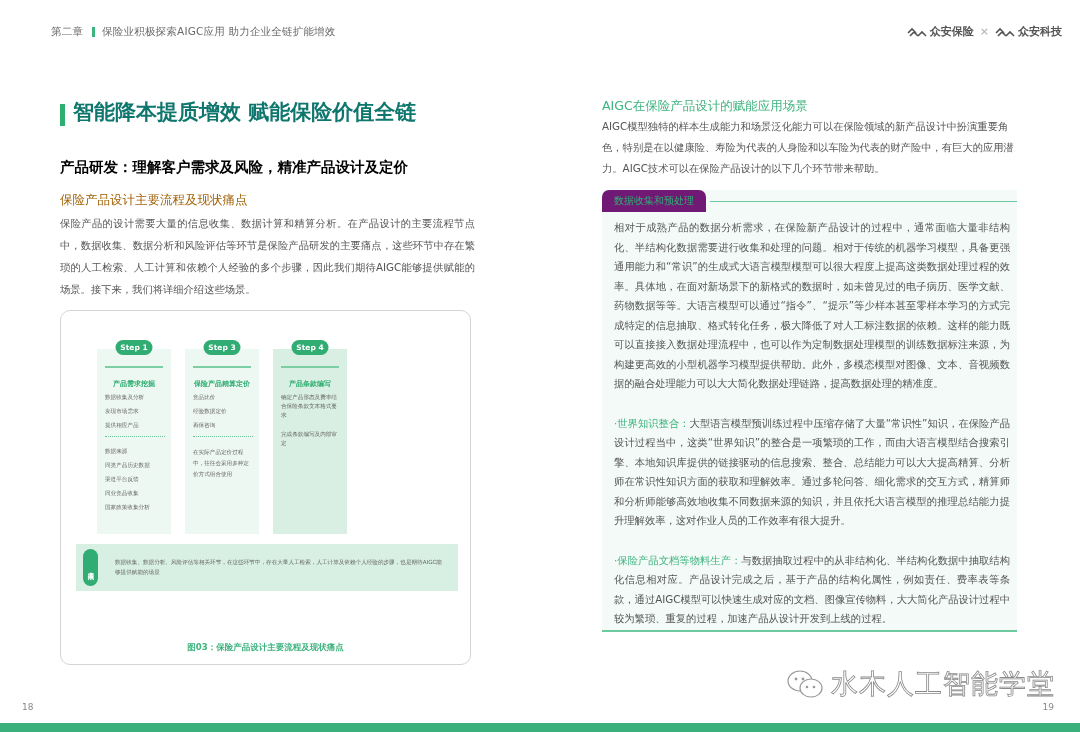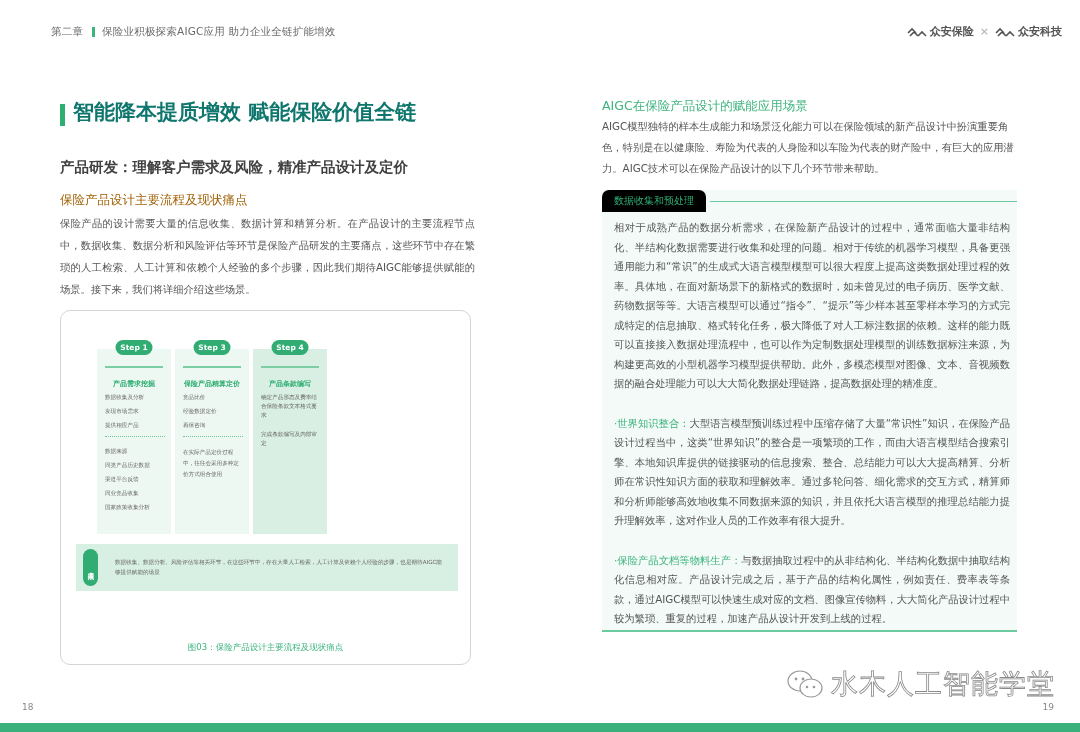--- a/index.html
+++ b/index.html
@@ -10,45 +10,45 @@
   .running-head .bar { display: inline-block; width: 3px; height: 10px; background: #3db37e; margin: 0 7px 0 9px; }
 
   .logos { position: absolute; right: 18px; top: 24px; display: flex; align-items: center; font-size: 11px; color: #555; font-weight: bold; }
   .logo { display: flex; align-items: center; gap: 3px; }
   .logo svg { width: 20px; height: 12px; }
   .logos .times { margin: 0 6px; color: #aaa; font-weight: normal; }
 
   
   .main-title { position: absolute; left: 60px; top: 98px; font-size: 21px; font-weight: bold; color: #0f766e; display: flex; align-items: flex-end; }
   .main-title .bar { width: 5px; height: 22px; background: #2fae72; margin-right: 8px; }
-  .sub-title { position: absolute; left: 60px; top: 158px; font-size: 14.5px; font-weight: bold; color: #404040; }
+  .sub-title { position: absolute; left: 60px; top: 158px; font-size: 14.5px; font-weight: bold; color: #000000; }
   .sec-title { position: absolute; left: 60px; top: 192px; font-size: 12.5px; color: #a16207; }
   .left-para { position: absolute; left: 60px; top: 212px; width: 415px; font-size: 10.3px; line-height: 22px; color: #555; text-align: justify; }
 
   .figure { position: absolute; left: 60px; top: 310px; width: 411px; height: 355px; border: 1px solid #d4d4d4; border-radius: 10px; background: #fff; }
-  .steps { position: absolute; left: 15px; top: 38px; display: flex; gap: 4px; padding-left: 21px; }
+  .steps { position: absolute; left: 15px; top: 38px; display: flex; gap: 14px; padding-left: 21px; }
   .step-col { width: 74px; height: 185px; position: relative; padding-top: 30px; }
   .step-col.odd { background: #eef8f3; }
   .step-col.even { background: #d9efe4; }
   .step-pill { position: absolute; top: -9px; left: 50%; transform: translateX(-50%); background: #31ad74; color: #fff; font-size: 7.5px; font-weight: bold; width: 37px; height: 15px; border-radius: 8px; display: flex; align-items: center; justify-content: center; }
   .step-line { position: absolute; top: 17px; left: 8px; right: 8px; height: 2px; background: #7ccfa5; }
   .step-title { font-size: 7px; font-weight: bold; color: #2fae72; text-align: center; margin-bottom: 4px; white-space: nowrap; }
   .step-item { font-size: 5.6px; color: #666; line-height: 9px; padding: 0 5px 0 8px; margin-bottom: 5px; }
   .step-sep { margin: 6px 6px 10px 8px; border-top: 1px dotted #6cc497; }
 
   .pain { position: absolute; left: 15px; top: 233px; width: 382px; height: 47px; background: #d8efe3; display: flex; align-items: center; }
   .pain-tag { width: 15px; height: 37px; background: #31ad74; border-radius: 8px; margin-left: 7px; color: #fff; font-size: 6.5px; font-weight: bold; display: flex; align-items: center; justify-content: center; writing-mode: vertical-rl; letter-spacing: 1px; }
   .pain-text { font-size: 5.6px; color: #666; line-height: 9.5px; margin-left: 17px; width: 330px; }
-  .fig-caption { position: absolute; left: 0; right: 0; top: 331px; text-align: center; font-size: 8.5px; color: #3db37e; }
+  .fig-caption { position: absolute; left: 0; right: 0; top: 331px; text-align: center; font-size: 8.5px; color: #3db37e; font-weight: bold; }
 
   
   .r-title { position: absolute; left: 602px; top: 98px; font-size: 12.5px; color: #3db37e; }
   .r-para { position: absolute; left: 602px; top: 116px; width: 420px; font-size: 10.3px; line-height: 21px; color: #555; }
   .box { position: absolute; left: 602px; top: 190px; width: 415px; height: 442px; background: #f3faf7; border-bottom: 2px solid #6cc9a0; }
-  .box-tab { position: absolute; left: 0; top: 0; padding: 0 12px; height: 22px; background: #000000; border-radius: 7px 7px 0 0; font-size: 10px; color: #2fae72; display: flex; align-items: center; }
+  .box-tab { position: absolute; left: 0; top: 0; padding: 0 12px; height: 22px; background: #701a75; border-radius: 7px 7px 0 0; font-size: 10px; color: #2fae72; display: flex; align-items: center; }
   .box-line { position: absolute; left: 108px; right: 0; top: 11px; height: 1px; background: #6cc9a0; }
   .box-body { position: absolute; left: 12px; top: 28px; width: 396px; font-size: 10.3px; line-height: 19.5px; color: #555; }
   .box-body p { margin-bottom: 20px; text-align: justify; }
   .box-body .hl { color: #3db37e; }
 
   .watermark { position: absolute; left: 785px; top: 666px; display: flex; align-items: center; font-size: 27px; color: #fff; -webkit-text-stroke: 0.8px #8a8a8a; letter-spacing: 1px; }
   .watermark svg { width: 40px; height: 32px; margin-right: 6px; }
 
   .page-num { position: absolute; top: 702px; font-size: 9px; color: #888; }
   .page-num.left { left: 22px; }

